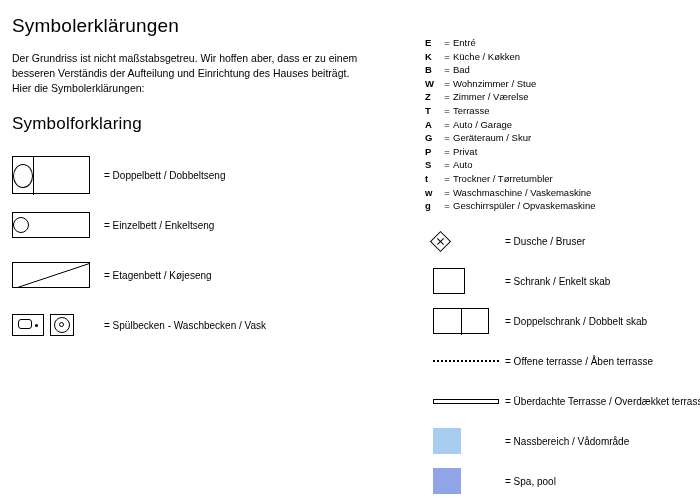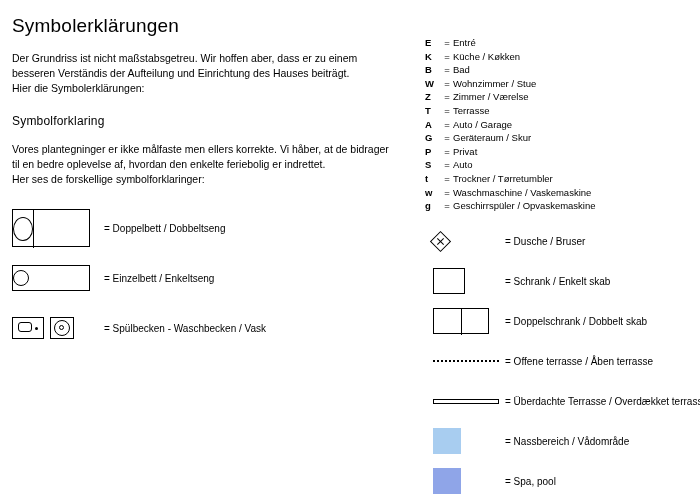--- a/index.html
+++ b/index.html
@@ -28,21 +28,21 @@
     top: 9px;
     width: 400px;
   }
   .heading-de {
     font-size: 19px;
     font-weight: normal;
     margin: 6px 0 14px 0;
     letter-spacing: 0.2px;
   }
   .heading-dk {
-    font-size: 12px;
+    font-size: 17px;
     font-weight: normal;
     margin: 18px 0 14px 0;
     letter-spacing: 0.2px;
   }
   .intro {
     font-size: 10.5px;
     line-height: 15px;
     margin: 0 0 4px 0;
     max-width: 350px;
   }
@@ -301,42 +301,47 @@
     <h1 class="heading-de">Symbolerklärungen</h1>
 
     <div class="intro">
       <div>Der Grundriss ist nicht maßstabsgetreu. Wir hoffen aber, dass er zu einem</div>
       <div>besseren Verständis der Aufteilung und Einrichtung des Hauses beiträgt.</div>
       <div>Hier die Symbolerklärungen:</div>
     </div>
 
     <h1 class="heading-dk">Symbolforklaring</h1>
 
-    <div class="intro">
-      <div>Vores plantegninger er ikke målfaste men ellers korrekte. Vi håber, at de bidrager</div>
-      <div>til en bedre oplevelse af, hvordan den enkelte feriebolig er indrettet.</div>
-      <div>Her ses de forskellige symbolforklaringer:</div>
-    </div>
 
     <div class="sym-list">
 
       <div class="sym-row">
         <div class="sym-art">
           <div class="dbl-bed"></div>
         </div>
         <div class="sym-label">= Doppelbett / Dobbeltseng</div>
       </div>
 
       <div class="sym-row">
         <div class="sym-art">
           <div class="sgl-bed"></div>
         </div>
         <div class="sym-label">= Einzelbett / Enkeltseng</div>
       </div>
 
+      <div class="sym-row">
+        <div class="sym-art">
+          <div class="bunk-bed">
+            <svg class="diag" viewBox="0 0 86 30" xmlns="http://www.w3.org/2000/svg">
+              <line x1="2" y1="28" x2="80" y2="2" stroke="#000" stroke-width="1"></line>
+            </svg>
+          </div>
+        </div>
+        <div class="sym-label">= Etagenbett / Køjeseng</div>
+      </div>
 
       <div class="sym-row">
         <div class="sym-art">
           <div class="sink-pair">
             <div class="sink-rect">
               <div class="inner"></div>
               <div class="dot"></div>
             </div>
             <div class="sink-sq">
               <div class="circ"></div>

